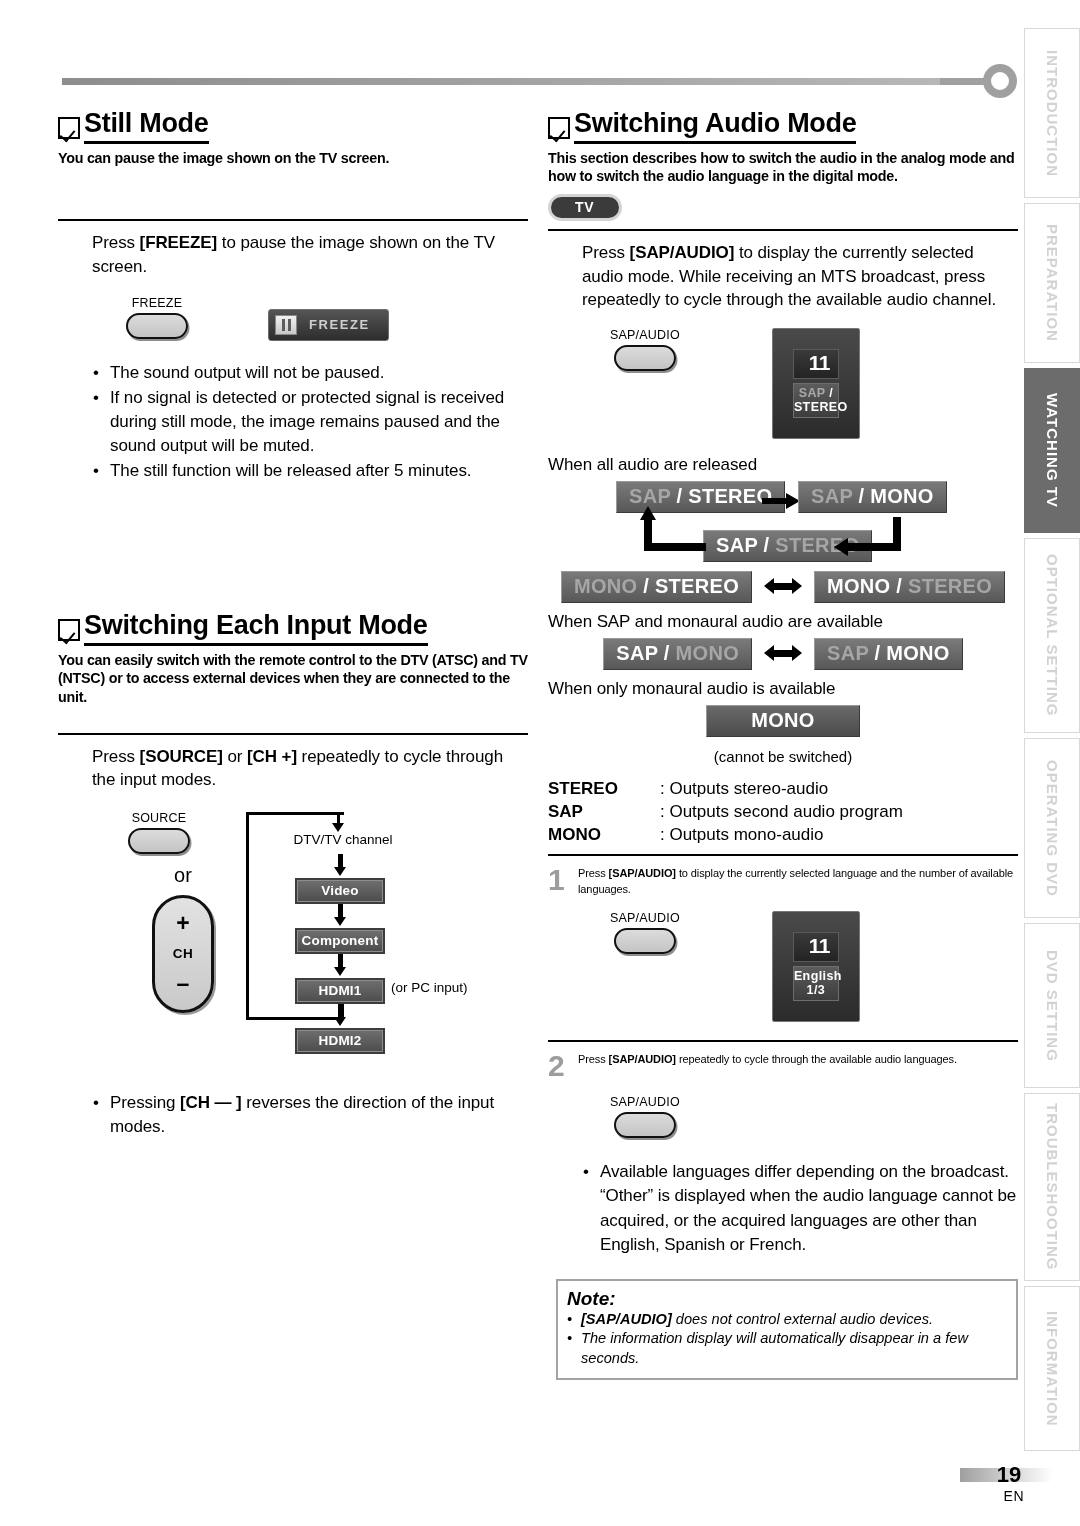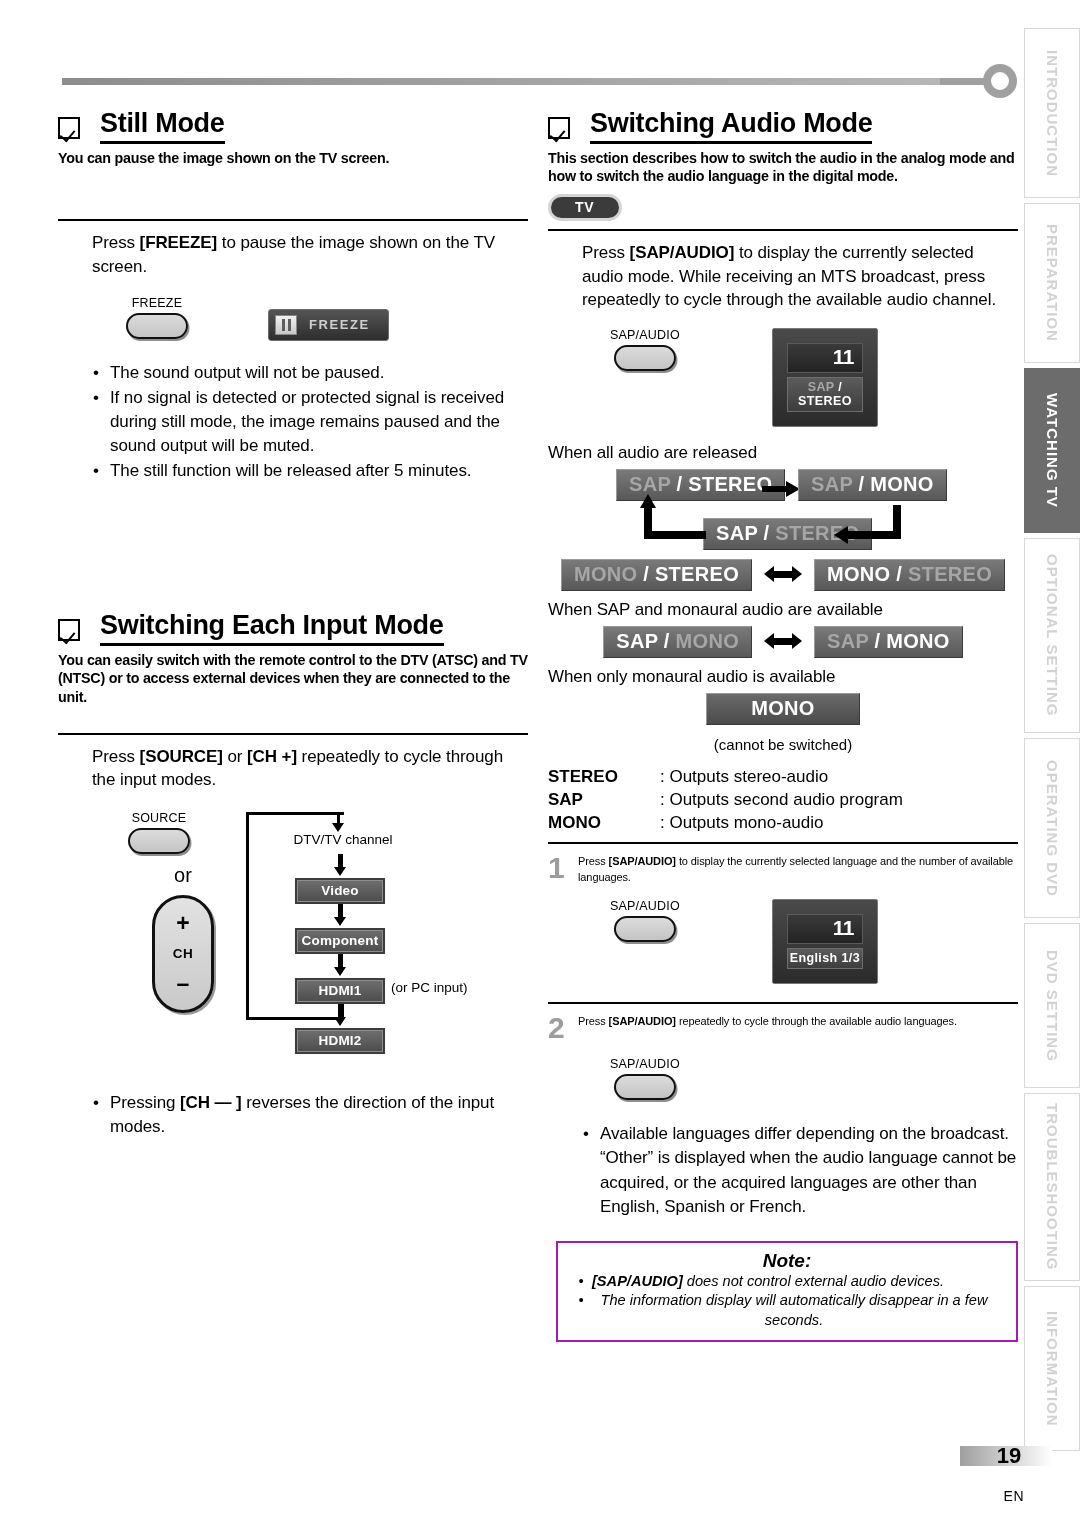--- a/index.html
+++ b/index.html
@@ -19,21 +19,21 @@
   .header-dot { position:absolute; left:983px; top:64px; width:34px; height:34px; border-radius:50%;
      border:8px solid #a0a0a0; background:#fff; }
   .header-dot-stem { position:absolute; left:940px; top:78px; width:50px; height:7px; background:#a0a0a0; }
 
   
   .col { position:absolute; top:0; }
   .col-left  { left:58px;  width:470px; }
   .col-right { left:548px; width:470px; }
 
   
-  .sec-head { display:flex; align-items:flex-start; gap:20px; }
+  .sec-head { display:flex; align-items:flex-start; gap:4px; }
   .chk {
     width:22px; height:22px; border:2.5px solid #000; display:inline-block;
     position:relative; flex:none; margin-top:9px;
   }
   .chk::after{
     content:""; position:absolute; left:3px; top:8px; width:7px; height:12px;
     border-right:2.5px solid #000; border-bottom:2.5px solid #000;
     transform:rotate(40deg);
   }
   .sec-title {
@@ -85,21 +85,21 @@
   }
   .pause-ico {
     width:22px; height:20px; background:linear-gradient(to bottom,#f2f2f2,#c8c8c8);
     border:1px solid #888; display:flex; align-items:center; justify-content:center; gap:3px;
   }
   .pause-ico i { display:block; width:3px; height:12px; background:#5d5d5d; }
   .osd-freeze .lbl { color:#cfcfcf; font-size:13px; font-weight:bold; letter-spacing:1.6px; }
 
   .osd-ch {
     display:inline-block; background:linear-gradient(to bottom,#4a4a4a,#2b2b2b);
-    border:1px solid #777; padding:14px; border-radius:2px; width:106px;
+    border:1px solid #777; padding:20px; border-radius:2px; width:88px;
   }
   .osd-ch .num {
     background:linear-gradient(to bottom,#3a3a3a,#232323); border:1px solid #5a5a5a;
     color:#fff; font-size:21px; font-weight:bold; text-align:right; padding:1px 8px 3px 0;
     letter-spacing:-0.5px;
   }
   .osd-ch .mode {
     margin-top:4px; background:linear-gradient(to bottom,#5c5c5c,#3d3d3d);
     border:1px solid #6e6e6e; text-align:center; font-size:12.5px; font-weight:bold;
     padding:2px 0 3px; letter-spacing:0.4px;
@@ -171,39 +171,39 @@
     border:2px solid #3c3c3c;
     box-shadow:inset 0 0 0 1px #8d8d8d;
     color:#fff; font-size:13.5px; font-weight:bold; text-align:center;
     padding:3px 0 4px; width:90px; letter-spacing:0.2px;
   }
   .v-arrow { width:100%; display:flex; justify-content:center; }
   .v-arrow i { display:block; width:5px; height:13px; background:#000; position:relative; }
   .v-arrow i::after{content:"";position:absolute;left:-4px;top:13px;border-top:9px solid #000;border-left:6.5px solid transparent;border-right:6.5px solid transparent;}
 
   
-  .note-box { border:2px solid #a21caf; padding:7px 20px 10px;text-align:center; }
+  .note-box { border:2px solid #a3a3a3; padding:7px 9px 10px; }
   .note-title { font-size:19px; font-weight:bold; font-style:italic; }
   .note-li { display:flex; gap:8px; font-size:14.6px; font-style:italic; line-height:1.33; }
   .note-li .d { flex:none; width:6px; }
 
   
   .tabs { position:absolute; right:0px; top:28px; width:62px; }
   .tab {
     width:56px; margin-left:6px; margin-bottom:5px;
     border:1px solid #d8d8d8; background:#fff;
     display:flex; align-items:center; justify-content:center;
     color:#d2d2d2; font-size:15px; font-weight:bold; letter-spacing:1px;
   }
   .tab span { writing-mode:vertical-rl; text-orientation:mixed; white-space:nowrap; padding:6px 0;}
   .tab.active { background:#6c6c6c; color:#fff; border-color:#6c6c6c; }
 
   
   .pg-bar {
-    position:absolute; right:28px; bottom:60px; width:92px; height:20px;
+    position:absolute; right:28px; bottom:44px; width:92px; height:14px;
     background:linear-gradient(to left,#ffffff,#9f9f9f);
     display:flex; align-items:center; justify-content:center;margin-top:12px;
   }
   .pg-num { font-size:22px; font-weight:bold; color:#000; margin-left:6px;}
   .pg-en { position:absolute; right:56px; bottom:22px; font-size:14px; letter-spacing:0.5px;}
   .pwr { font-weight:bold; }
 </style>
 </head>
 <body>
 

